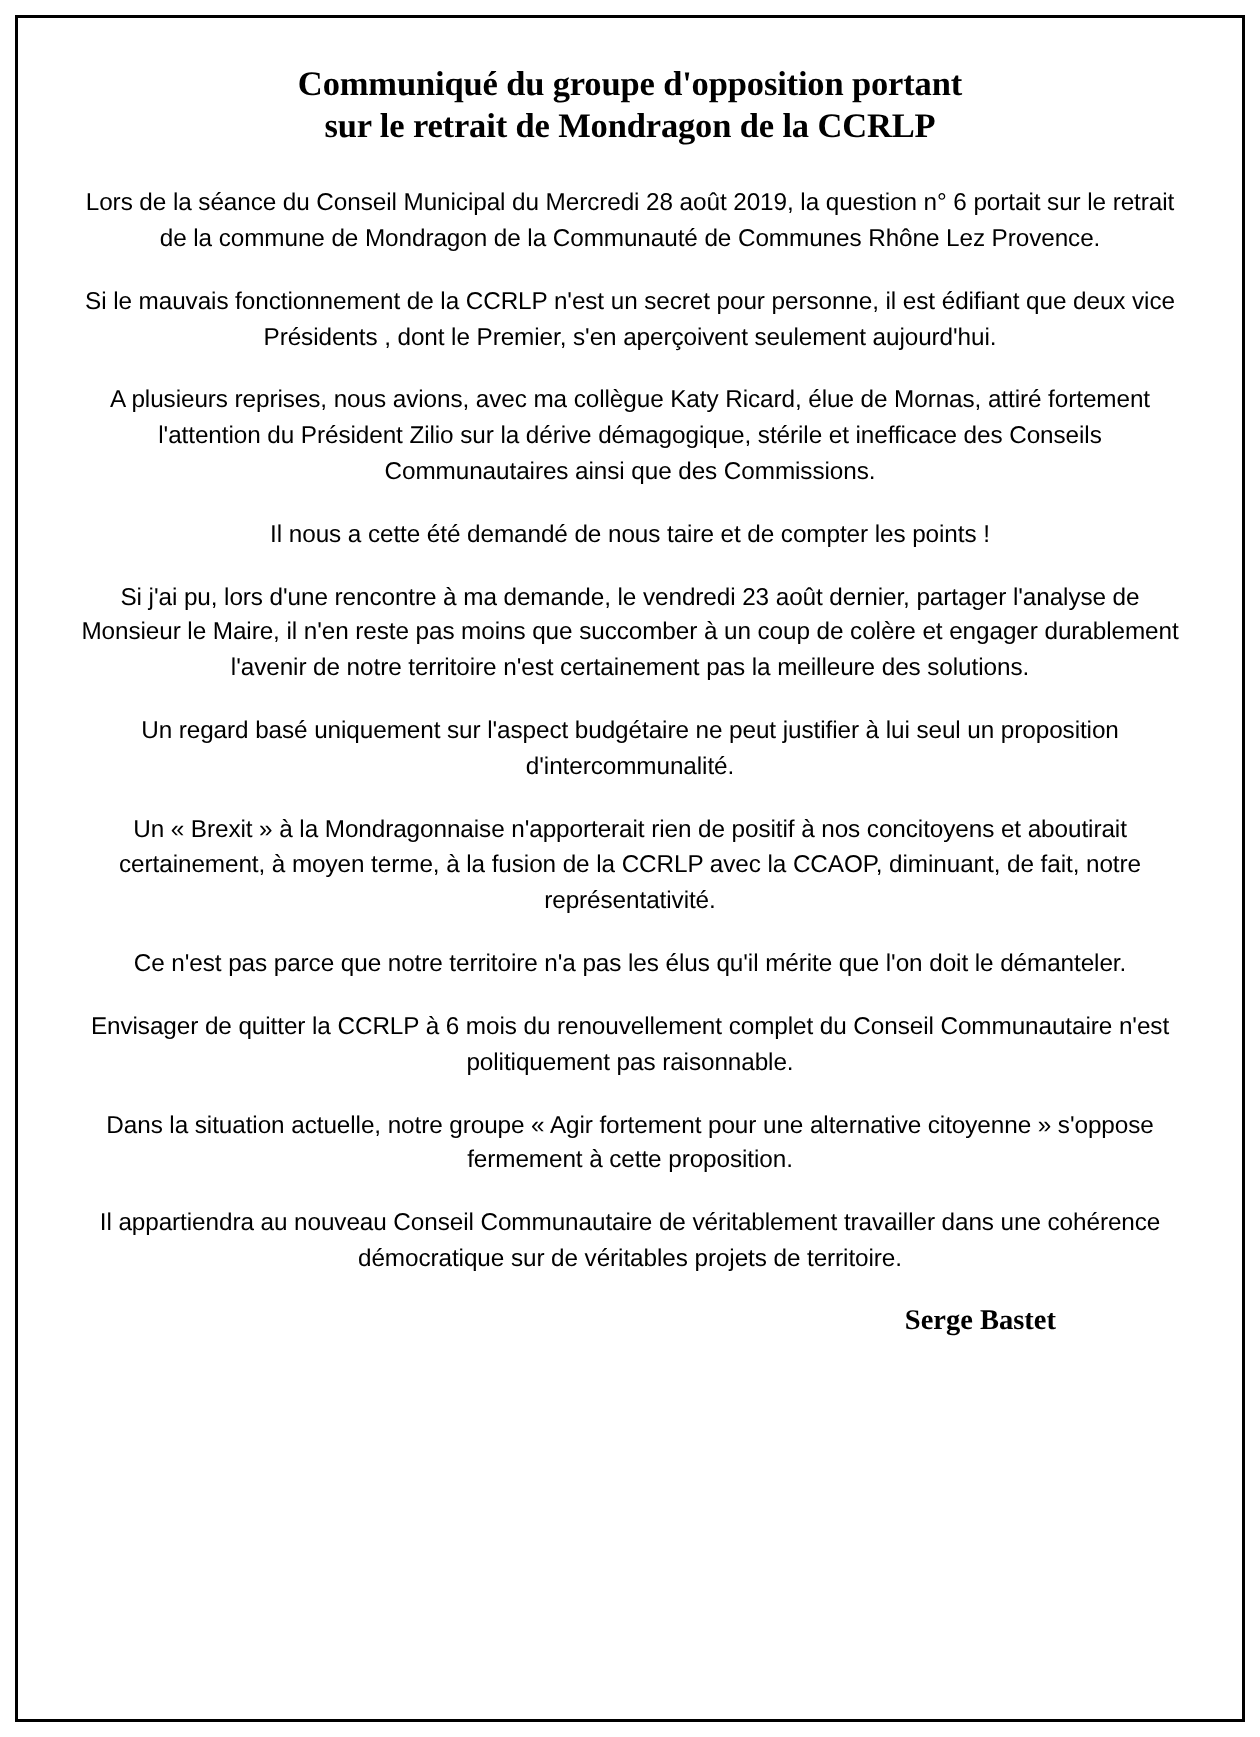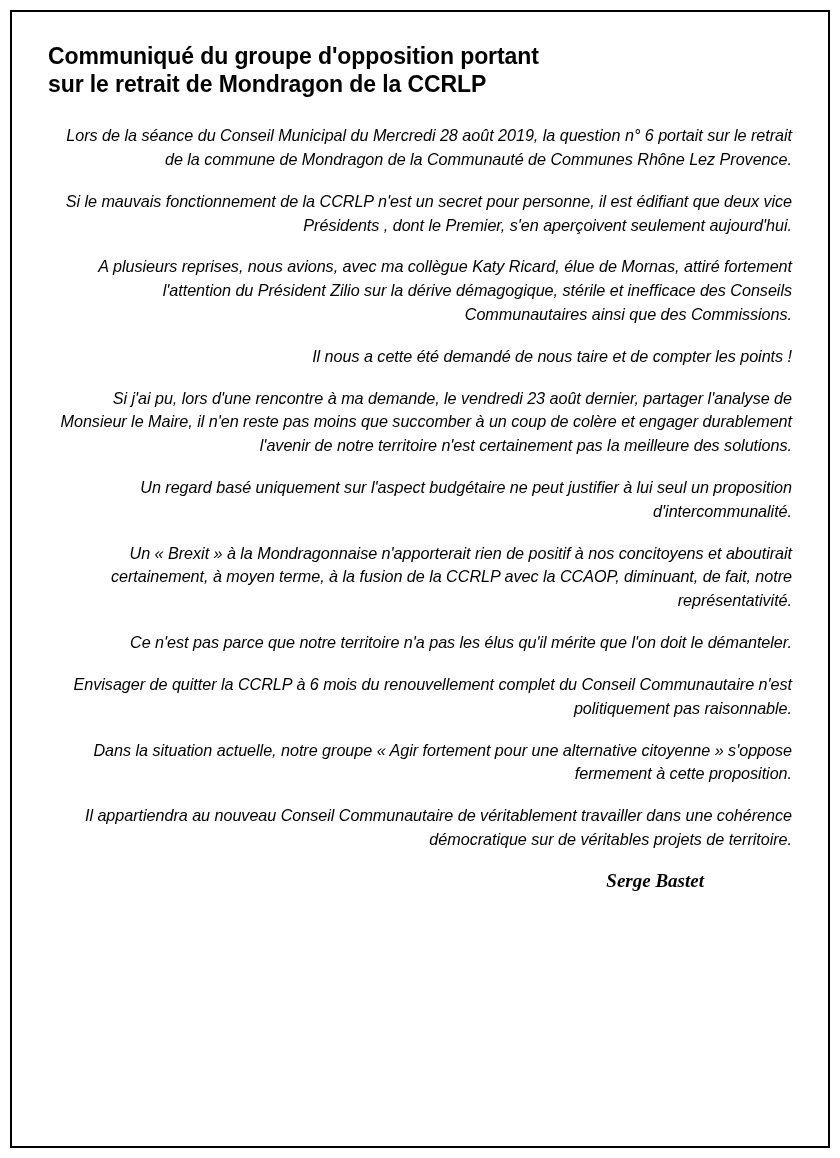--- a/index.html
+++ b/index.html
@@ -22,49 +22,48 @@
   }
   .sheet {
     box-sizing: border-box;
     width: 820px;
     height: 1138px;
     border: 2px solid #000000;
     background: #ffffff;
     padding: 26px 36px 0 36px;
   }
   .doc-title {
-    font-family: Liberation Sans, sans-serif;
+    text-align: center;
+    font-family: Liberation Serif, serif;
     font-weight: bold;
     font-size: 23px;
     line-height: 1.22;
     margin: 4px 0 0 0;
     letter-spacing: -0.1px;
   }
   .doc-title .line2 {
     display: block;
   }
   .body-copy {
     margin-top: 26px;
   }
   .para {
     font-family: "Liberation Sans", sans-serif;
     font-size: 16.2px;
     line-height: 1.47;
     margin: 0 0 18px 0;
-    text-align: right;
+    text-align: center;
     letter-spacing: -0.05px;
-    font-style: italic;
   }
   .signature {
     text-align: right;
     font-family: "Liberation Serif", serif;
     font-weight: bold;
     font-size: 19px;
     margin: 14px 88px 0 0;
-    font-style: italic;
   }
 </style>
 </head>
 <body>
 
 <div class="page">
   <div class="sheet">
 
     <div class="doc-title">
       <span>Communiqué du groupe d'opposition portant</span>

